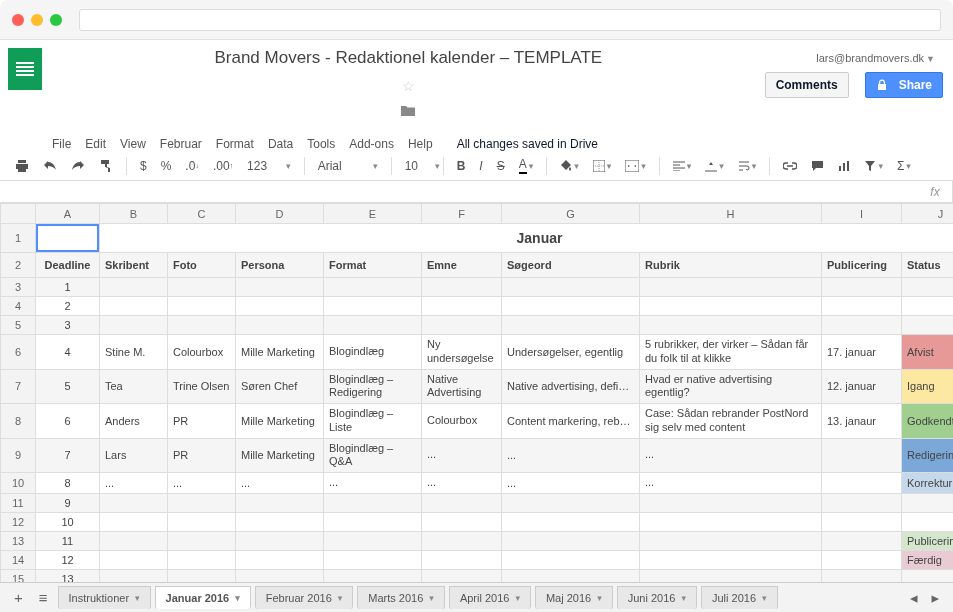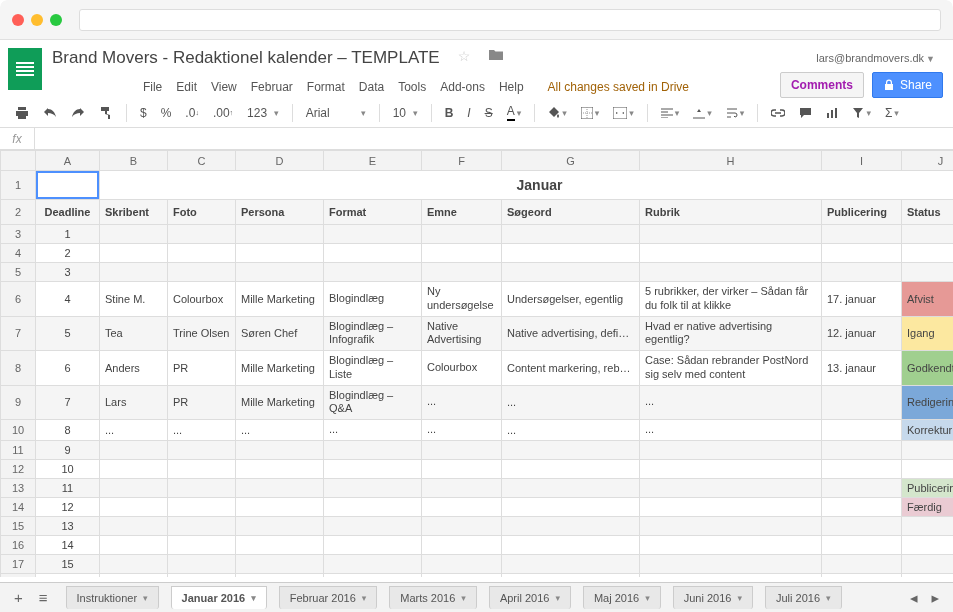--- a/index.html
+++ b/index.html
@@ -12,43 +12,43 @@
 .dot-yellow { background: #ffbd2e; }
 .dot-green { background: #28c940; }
 .chrome-url { flex: 1; height: 22px; background: #fff; border: 1px solid #ddd; border-radius: 3px; margin-left: 10px; }
 
 
 .titlebar { display: flex; align-items: flex-start; padding: 8px 10px 0 8px; }
 .logo { width: 34px; height: 42px; background: #0f9d58; display: flex; align-items: center; justify-content: center; margin-right: 10px; }
 .logo-lines { width: 18px; height: 14px; display: flex; flex-direction: column; justify-content: space-between; }
 .logo-lines span { height: 2px; background: #fff; }
 .title-area { flex: 1; }
-.title-row { display: flex; align-items: flex-start; gap: 18px; }
+.title-row { display: flex; align-items: center; gap: 10px; flex-direction: column; }
 .doc-title { font-size: 17px; color: #444; }
 .star { color: #ccc; font-size: 14px; }
 .folder { color: #aaa; font-size: 14px; }
-.menubar { display: flex; gap: 14px; margin-top: 12px; color: #555; font-size: 12px; justify-content: center; }
+.menubar { display: flex; gap: 14px; margin-top: 20px; color: #555; font-size: 12px; }
 .menubar span { cursor: pointer; }
-.save-status { color: #a16207; margin-left: 10px; }
+.save-status { color: #0f172a; margin-left: 10px; }
 .right-area { text-align: right; }
 .user-email { font-size: 11px; color: #666; padding: 4px 8px; }
 .caret { font-size: 9px; margin-left: 2px; color: #888; }
 .btns { display: flex; gap: 8px; margin-top: 4px; justify-content: flex-end; }
-.btn-comments { background: #f5f5f5; border: 1px solid #ccc; border-radius: 2px; padding: 5px 10px; font-size: 12px; font-weight: bold; color: #a21caf; }
-.btn-share { background: #4d90fe; border: 1px solid #3079ed; color: #fff; border-radius: 2px; padding: 5px 10px; font-size: 12px; font-weight: normal; display: flex; align-items: center; gap: 5px; }
+.btn-comments { background: #f5f5f5; border: 1px solid #ccc; border-radius: 2px; padding: 5px 10px; font-size: 12px; font-weight: bold; color: #0f172a; }
+.btn-share { background: #4d90fe; border: 1px solid #3079ed; color: #fff; border-radius: 2px; padding: 5px 10px; font-size: 12px; font-weight: bold; display: flex; align-items: center; gap: 11px; margin-left: 8px; }
 
 
 .toolbar { display: flex; align-items: center; padding: 5px 10px; border-bottom: 1px solid #ddd; gap: 4px; color: #555; font-size: 12px; height: 30px; }
 .tb-item { padding: 3px 5px; cursor: pointer; display: flex; align-items: center; }
 .tb-sep { width: 1px; height: 18px; background: #ddd; margin: 0 4px; }
-.tb-select { display: flex; align-items: center; gap: 5px; padding: 2px 5px; text-align: right; }
+.tb-select { display: flex; align-items: center; gap: 17px; padding: 2px 5px; text-align: right; }
 .color-underline { border-bottom: 2px solid #000; padding-bottom: 1px; }
 
 
-.formula-bar { display: flex; align-items: flex-end; height: 22px; border-bottom: 1px solid #ddd; }
+.formula-bar { display: flex; align-items: flex-end; height: 22px; border-bottom: 1px solid #ddd; flex-direction: column; }
 .fx { font-style: italic; color: #999; padding: 0 8px; font-size: 12px; border-right: 1px solid #ddd; height: 100%; display: flex; align-items: center; width: 35px; justify-content: center; }
 .formula-input { flex: 1; padding: 0 6px; height: 100%; }
 
 
 .grid { display: flex; flex-direction: column; height: 427px; overflow: hidden; }
 table { border-collapse: collapse; table-layout: fixed; width: 100%; }
 th, td { border: 1px solid #ddd; font-size: 11px; text-align: left; padding: 3px 5px; overflow: hidden; white-space: nowrap; text-overflow: ellipsis; }
 .col-head { background: #f3f3f3; text-align: center; font-weight: normal; color: #666; height: 20px; }
 .row-head { background: #f3f3f3; text-align: center; font-weight: normal; color: #666; width: 35px; }
 .corner { background: #f3f3f3; width: 35px; }
@@ -65,21 +65,21 @@
 .st-igang { background: #fce8a0 !important; }
 .st-godkendt { background: #a0cf8f !important; }
 .st-redigering { background: #7ba8d9 !important; }
 .st-korrektur { background: #c6d9ec !important; }
 .st-publicering { background: #d4e6cc !important; }
 .st-faerdig { background: #eacbd3 !important; }
 
 
 .sheets { position: absolute; bottom: 0; left: 0; right: 0; height: 30px; background: #f3f3f3; border-top: 1px solid #ccc; display: flex; align-items: center; padding: 0 8px; gap: 4px; }
 .sheet-btn { padding: 4px 6px; color: #666; font-size: 15px; cursor: pointer; }
-.sheet-tab { background: #e8e8e8; border: 1px solid #ccc; border-bottom: none; padding: 5px 10px; font-size: 11px; color: #555; cursor: pointer; display: flex; align-items: center; gap: 4px; border-radius: 0 0 3px 3px; margin-left: 8px; }
+.sheet-tab { background: #e8e8e8; border: 1px solid #ccc; border-bottom: none; padding: 5px 10px; font-size: 11px; color: #555; cursor: pointer; display: flex; align-items: center; gap: 4px; border-radius: 0 0 3px 3px; }
 .sheet-tab.active { background: #fff; font-weight: bold; }
 .sheet-nav { margin-left: auto; display: flex; gap: 2px; }
 
 
 .cA { width: 64px; } .cB { width: 68px; } .cC { width: 68px; } .cD { width: 88px; }
 .cE { width: 98px; } .cF { width: 80px; } .cG { width: 138px; } .cH { width: 182px; }
 .cI { width: 80px; } .cJ { width: 78px; }
 
 svg { display: block; }
 </style>
@@ -358,21 +358,21 @@
           <td class="wrap">5 rubrikker, der virker – Sådan får du folk til at klikke</td>
           <td>17. januar</td>
           <td class="st-afvist">Afvist</td>
         </tr>
         <tr class=" alt-row tall">
           <th class="row-head">7</th>
           <td class="deadline-col">5</td>
           <td>Tea</td>
           <td>Trine Olsen</td>
           <td>Søren Chef</td>
-          <td class="wrap">Blogindlæg – Infografik</td>
+          <td class="wrap">Blogindlæg – Redigering</td>
           <td class="wrap">Native Advertising</td>
           <td>Native advertising, definition</td>
           <td class="wrap">Hvad er native advertising egentlig?</td>
           <td>12. januar</td>
           <td class="st-igang">Igang</td>
         </tr>
         <tr class=" tall">
           <th class="row-head">8</th>
           <td class="deadline-col">6</td>
           <td>Anders</td>

